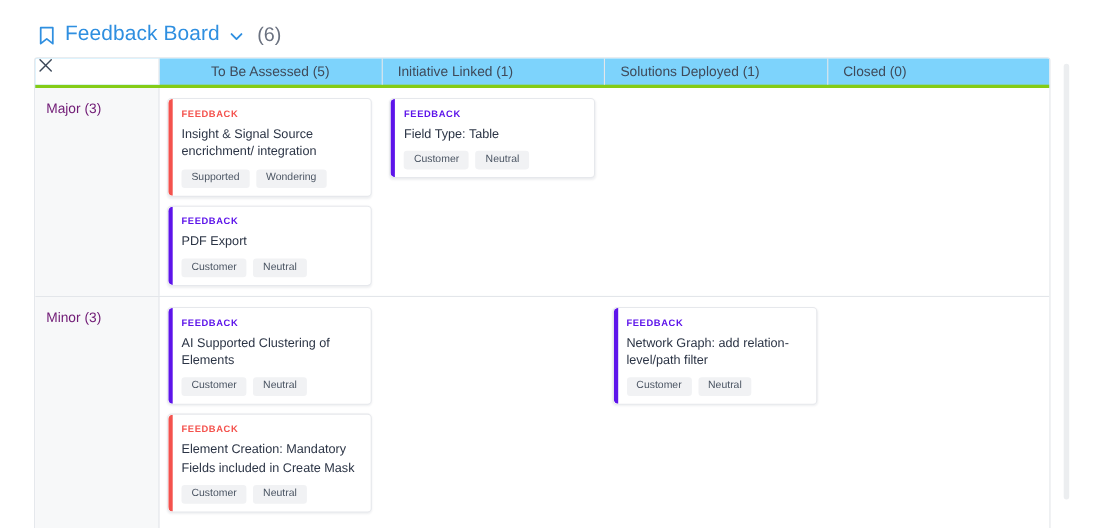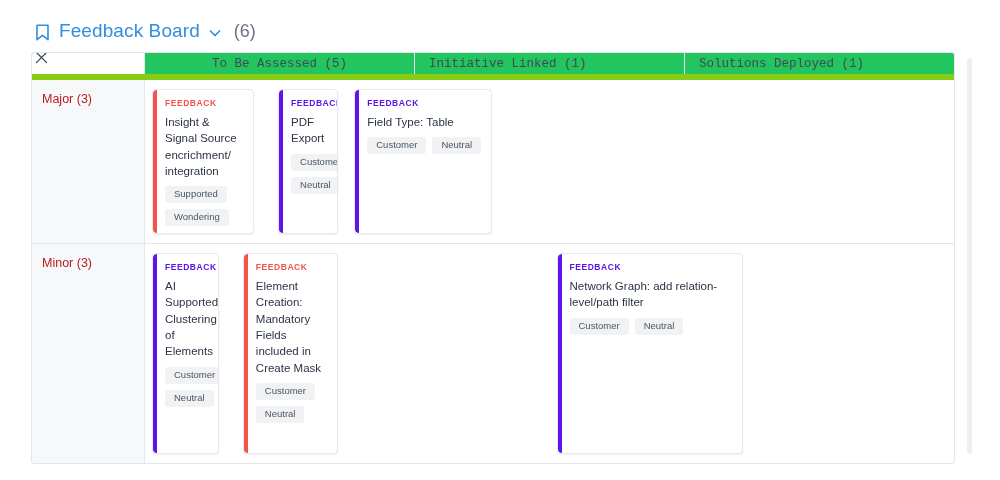--- a/index.html
+++ b/index.html
@@ -60,23 +60,22 @@
     border: 1px solid #e3e6ea;
     border-radius: 3px;
     background: #ffffff;
     overflow: hidden;
   }
 
   
   .col-header-row {
     display: flex;
     height: 27px;
-    background: #22c55e;
-    border-bottom: 6px solid #84cc16;
-    font-family: Liberation Mono, monospace;
+    background: #7dd3fc;
+    border-bottom: 3px solid #84cc16;
   }
   .corner-cell {
     width: 113px;
     flex: 0 0 113px;
     background: #ffffff;
     border-right: 1px solid #e3e6ea;
     display: flex;
     align-items: center;
     justify-content: flex-start;
     padding-left: 3px;
@@ -110,34 +109,34 @@
     border-bottom: 1px solid #e3e6ea;
   }
   .swimlane:last-child { border-bottom: none; }
   .lane-header {
     width: 113px;
     flex: 0 0 113px;
     background: #f7f8f9;
     border-right: 1px solid #e3e6ea;
     padding: 12px 0 0 10px;
     font-size: 12.5px;
-    color: #b91c1c;
+    color: #701a75;
   }
   .lane-body {
     flex: 1 1 auto;
     display: flex;
     min-width: 0;
   }
   .lane-col {
     flex: 1 1 0;
     min-width: 0;
     padding: 9px 9px 9px 7px;
     display: flex;
-    flex-direction: row;
-    gap: 24px;
+    flex-direction: column;
+    gap: 8px;
   }
 
   
   .lane-major .lane-header,
   .lane-major .lane-body { min-height: 140px; }
   .lane-minor .lane-header,
   .lane-minor .lane-body { min-height: 219px; }
 
   
   .card {
@@ -218,20 +217,21 @@
       <div class="corner-cell">
         <span class="close-icon">
           <svg viewBox="0 0 13 13" width="13" height="13" fill="none" stroke="currentColor" stroke-width="1.3">
             <path d="M1.4 1.4 11.6 11.6M11.6 1.4 1.4 11.6" stroke-linecap="round"></path>
           </svg>
         </span>
       </div>
       <div class="col-header center">To Be Assessed (5)</div>
       <div class="col-header">Initiative Linked (1)</div>
       <div class="col-header">Solutions Deployed (1)</div>
+      <div class="col-header">Closed (0)</div>
     </div>
 
     <div class="swimlane lane-major">
       <div class="lane-header">Major (3)</div>
       <div class="lane-body">
         <div class="lane-col">
             <div class="card">
               <div class="card-accent" style="background: rgb(244, 82, 77);"></div>
               <div class="card-kind" style="color: rgb(244, 82, 77);">FEEDBACK</div>
               <div class="card-title">Insight &amp; Signal Source encrichment/ integration</div>

